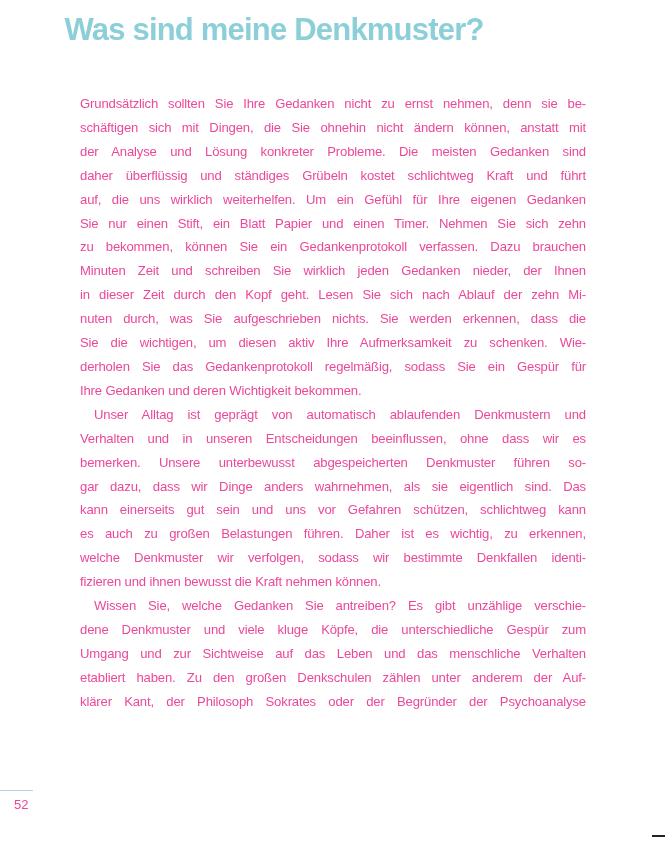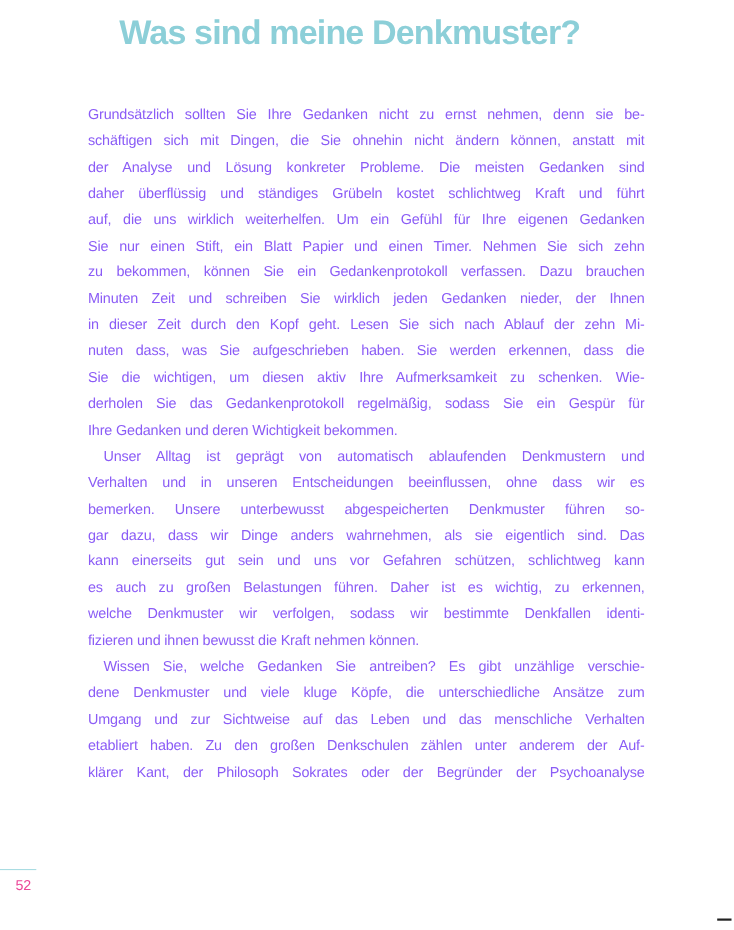--- a/index.html
+++ b/index.html
@@ -20,30 +20,29 @@
       left: 0;
       width: 548px;
       text-align: center;
       font-family: "Liberation Sans", sans-serif;
       font-weight: bold;
       font-size: 31px;
       letter-spacing: -0.8px;
       color: #8ccfd8;
       margin: 0;
       line-height: 44px;
-      padding-left: 44px;
     }
     .body-text {
       position: absolute;
       top: 92px;
       left: 80px;
       width: 506px;
       font-size: 13.1px;
       line-height: 23.9px;
-      color: #8b5cf6;
+      color: #ec4899;
       text-align: justify;
       letter-spacing: -0.15px;
     }
     .body-text .line {
       display: block;
       white-space: nowrap;
       text-align-last: justify;
       text-align: justify;
       overflow: hidden;
     }
@@ -86,34 +85,34 @@
 <div class="body-text">
   <span class="line">Grundsätzlich sollten Sie Ihre Gedanken nicht zu ernst nehmen, denn sie be-</span>
   <span class="line">schäftigen sich mit Dingen, die Sie ohnehin nicht ändern können, anstatt mit</span>
   <span class="line">der Analyse und Lösung konkreter Probleme. Die meisten Gedanken sind</span>
   <span class="line">daher überflüssig und ständiges Grübeln kostet schlichtweg Kraft und führt</span>
   <span class="line">auf, die uns wirklich weiterhelfen. Um ein Gefühl für Ihre eigenen Gedanken</span>
   <span class="line">Sie nur einen Stift, ein Blatt Papier und einen Timer. Nehmen Sie sich zehn</span>
   <span class="line">zu bekommen, können Sie ein Gedankenprotokoll verfassen. Dazu brauchen</span>
   <span class="line">Minuten Zeit und schreiben Sie wirklich jeden Gedanken nieder, der Ihnen</span>
   <span class="line">in dieser Zeit durch den Kopf geht. Lesen Sie sich nach Ablauf der zehn Mi-</span>
-  <span class="line">nuten dass, was Sie aufgeschrieben haben. Sie werden erkennen, dass die</span>
+  <span class="line">nuten durch, was Sie aufgeschrieben nichts. Sie werden erkennen, dass die</span>
   <span class="line">Sie die wichtigen, um diesen aktiv Ihre Aufmerksamkeit zu schenken. Wie-</span>
   <span class="line">derholen Sie das Gedankenprotokoll regelmäßig, sodass Sie ein Gespür für</span>
   <span class="line last">Ihre Gedanken und deren Wichtigkeit bekommen.</span>
   <span class="line indent">Unser Alltag ist geprägt von automatisch ablaufenden Denkmustern und</span>
   <span class="line">Verhalten und in unseren Entscheidungen beeinflussen, ohne dass wir es</span>
   <span class="line">bemerken. Unsere unterbewusst abgespeicherten Denkmuster führen so-</span>
   <span class="line">gar dazu, dass wir Dinge anders wahrnehmen, als sie eigentlich sind. Das</span>
   <span class="line">kann einerseits gut sein und uns vor Gefahren schützen, schlichtweg kann</span>
   <span class="line">es auch zu großen Belastungen führen. Daher ist es wichtig, zu erkennen,</span>
   <span class="line">welche Denkmuster wir verfolgen, sodass wir bestimmte Denkfallen identi-</span>
   <span class="line last">fizieren und ihnen bewusst die Kraft nehmen können.</span>
   <span class="line indent">Wissen Sie, welche Gedanken Sie antreiben? Es gibt unzählige verschie-</span>
-  <span class="line">dene Denkmuster und viele kluge Köpfe, die unterschiedliche Ansätze zum</span>
+  <span class="line">dene Denkmuster und viele kluge Köpfe, die unterschiedliche Gespür zum</span>
   <span class="line">Umgang und zur Sichtweise auf das Leben und das menschliche Verhalten</span>
   <span class="line">etabliert haben. Zu den großen Denkschulen zählen unter anderem der Auf-</span>
   <span class="line">klärer Kant, der Philosoph Sokrates oder der Begründer der Psychoanalyse</span>
 </div>
 
 <div class="page-number-rule"></div>
 <div class="page-number">52</div>
 <div class="corner-dash"></div>
 
 </body></html>

